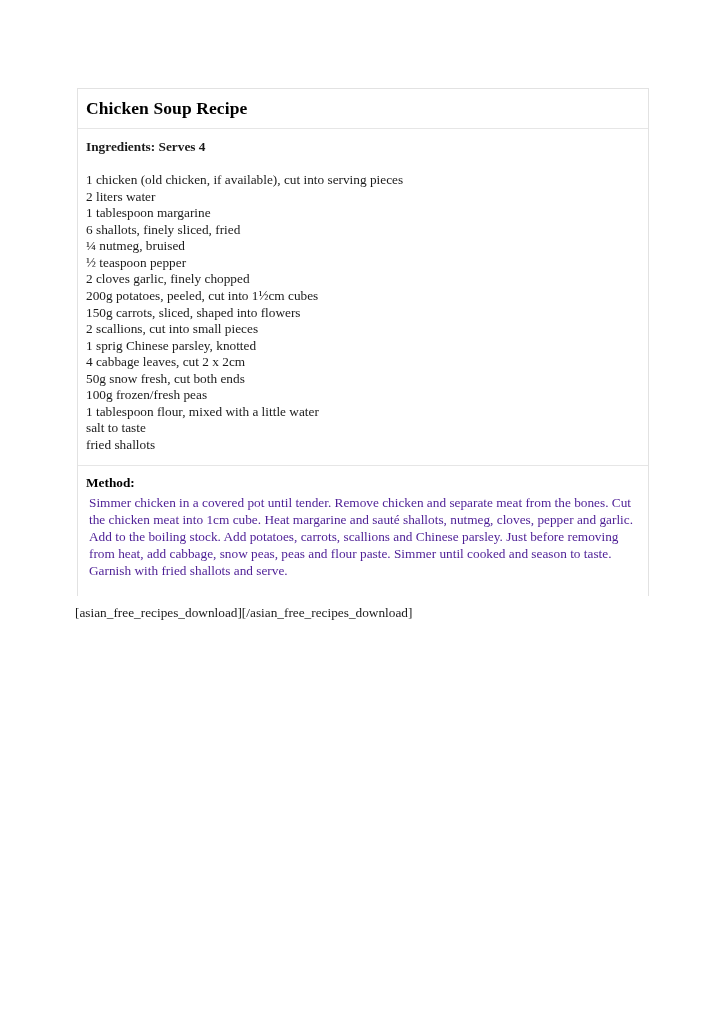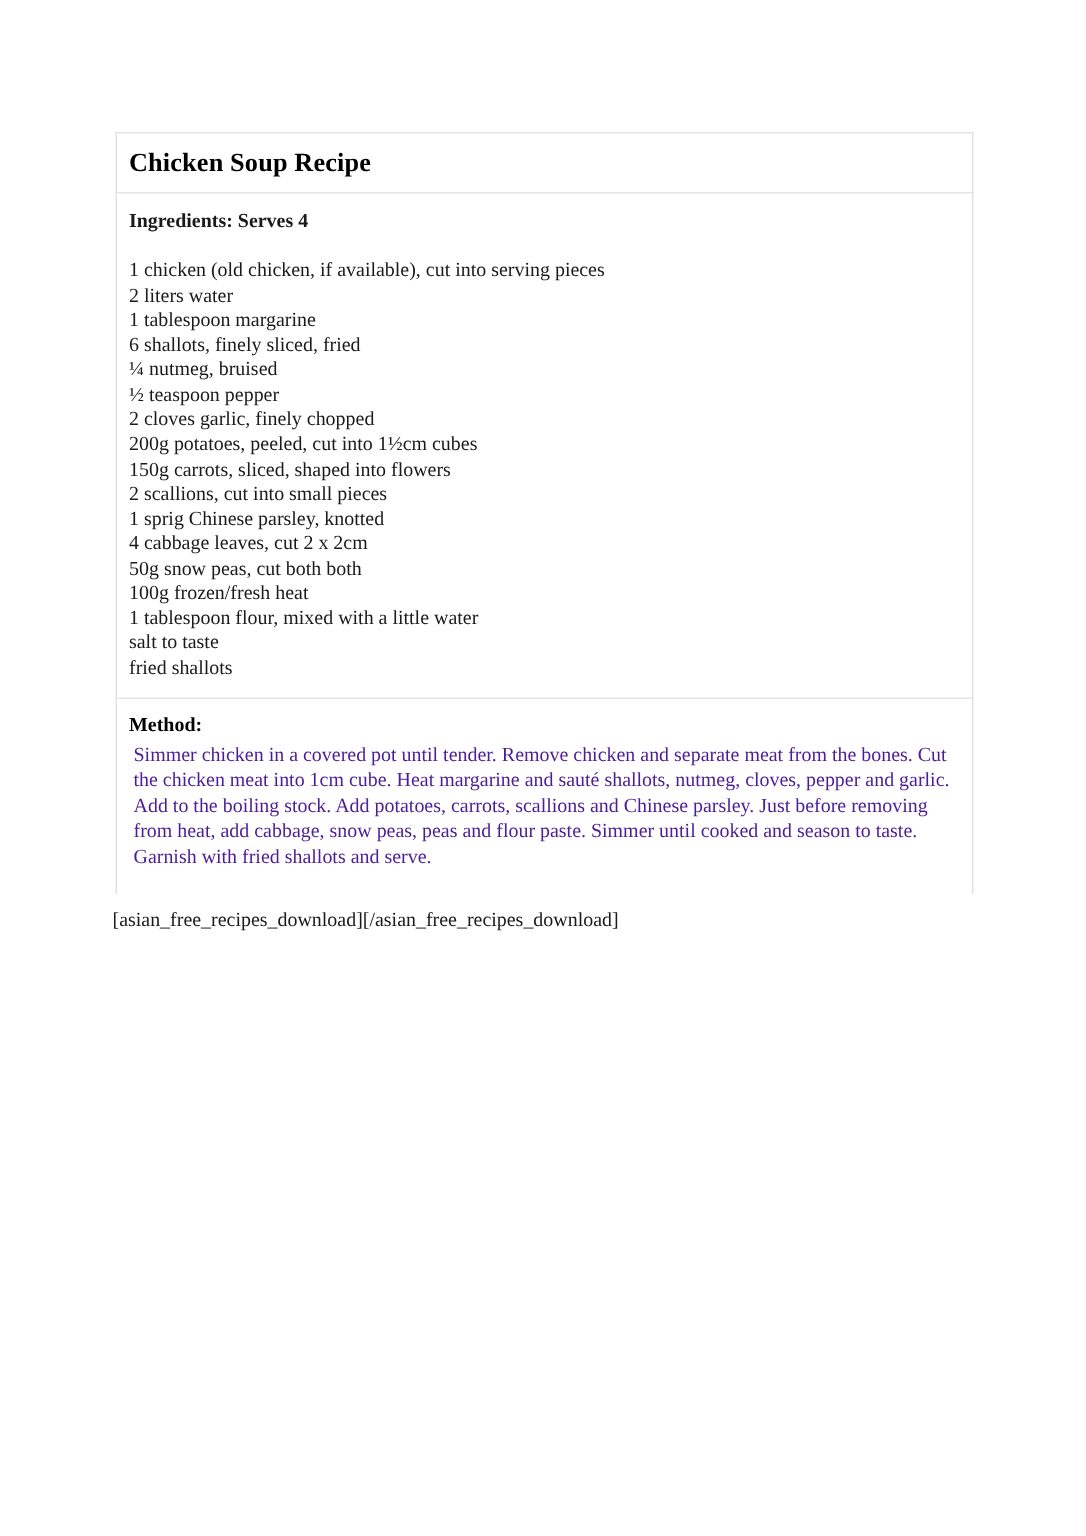--- a/index.html
+++ b/index.html
@@ -146,22 +146,22 @@
         <li>1 tablespoon margarine</li>
         <li>6 shallots, finely sliced, fried</li>
         <li>¼ nutmeg, bruised</li>
         <li>½ teaspoon pepper</li>
         <li>2 cloves garlic, finely chopped</li>
         <li>200g potatoes, peeled, cut into 1½cm cubes</li>
         <li>150g carrots, sliced, shaped into flowers</li>
         <li>2 scallions, cut into small pieces</li>
         <li>1 sprig Chinese parsley, knotted</li>
         <li>4 cabbage leaves, cut 2 x 2cm</li>
-        <li>50g snow peas, cut both both</li>
-        <li>100g frozen/fresh heat</li>
+        <li>50g snow fresh, cut both ends</li>
+        <li>100g frozen/fresh peas</li>
         <li>1 tablespoon flour, mixed with a little water</li>
         <li>salt to taste</li>
         <li>fried shallots</li>
       </ul>
     </div>
 
     <div class="divider"></div>
 
     <div class="card-section method-section">
       <p class="method-label">Method:</p>

